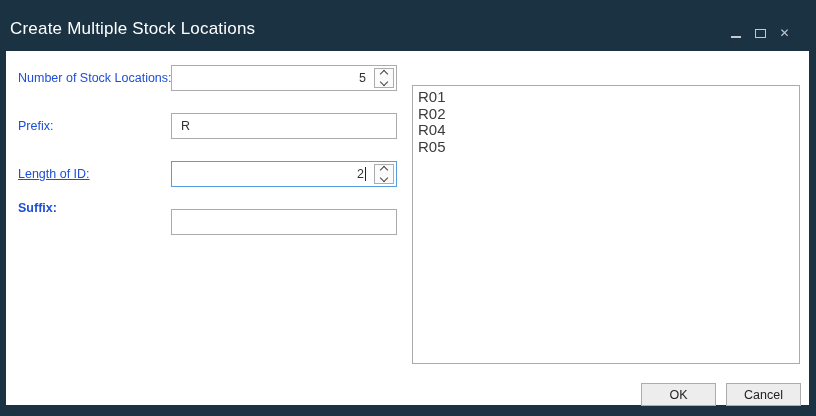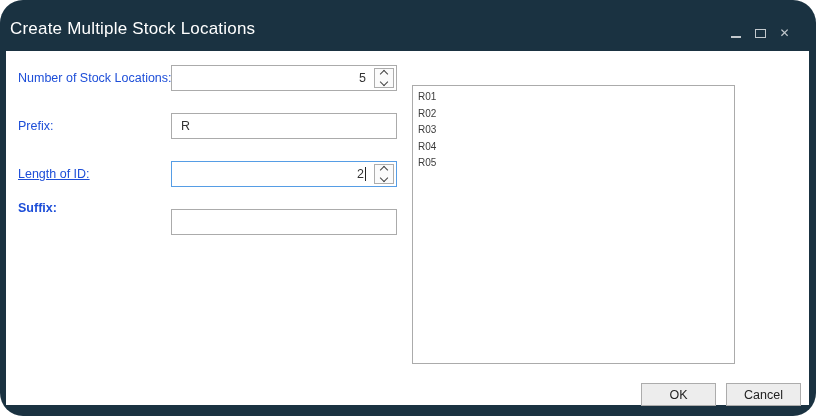--- a/index.html
+++ b/index.html
@@ -4,21 +4,20 @@
 <style>
   html,body { margin:0; padding:0; }
   body {
     width:816px; height:416px;
     font-family:"Liberation Sans", sans-serif;
     overflow:hidden;
   }
   .window {
     position:relative; width:816px; height:416px;
     background:#1a3241;
-    border-radius:23px;
   }
   
   .titlebar { position:absolute; left:0; top:0; width:816px; height:51px; }
   .title {
     position:absolute; left:10px; top:19px;
     font-size:17px; font-weight:400; color:#ffffff;
     letter-spacing:0.2px; white-space:nowrap;
   }
   .win-controls {
     position:absolute; right:26px; top:27px;
@@ -68,23 +67,23 @@
   .chev.up   { transform:rotate(-135deg); margin-bottom:2px; }
   .chev.down { transform:rotate(45deg);  margin-top:0px; }
   
   .panel-header {
     position:absolute; left:406px; top:10px; width:388px; height:23px;
     border:1px solid #a6a6a6; box-sizing:border-box; background:#ffffff;
     font-size:12.5px; color:#333333;
     display:flex; align-items:center; padding-left:10px;
   }
   .panel-list {
-    position:absolute; left:406px; top:34px; width:323px; height:279px;
+    position:absolute; left:406px; top:34px; width:388px; height:279px;
     border:1px solid #ababab; box-sizing:border-box; background:#ffffff;
-    padding-top:3px; font-size:10px; color:#3c3c3c; overflow:hidden;
+    padding-top:3px; font-size:15px; color:#3c3c3c; overflow:hidden;
   }
   .list-item { height:16.5px; line-height:16.5px; padding-left:5px; }
   
   .btn {
     position:absolute; top:332px; width:75px; height:23px;
     background:#ededed; border:1px solid #acacac; box-sizing:border-box;
     font-size:12.5px; color:#222222;
     display:flex; align-items:center; justify-content:center; cursor:default;
   }
   .btn-ok { left:635px; }
@@ -137,21 +136,20 @@
     </div>
 
     <div class="field-label" style="top:144px;font-weight:bold;">Suffix:</div>
     <div class="input" style="top:158px;">
       <span class="val-left"></span>
     </div>
 
     <div class="panel-list">
       <div class="list-item">R01</div>
       <div class="list-item">R02</div>
-      <div class="list-item">R03</div>
       <div class="list-item">R04</div>
       <div class="list-item">R05</div>
     </div>
 
     <div class="btn btn-ok">OK</div>
     <div class="btn btn-cancel">Cancel</div>
 
   </div>
 </div>
 

